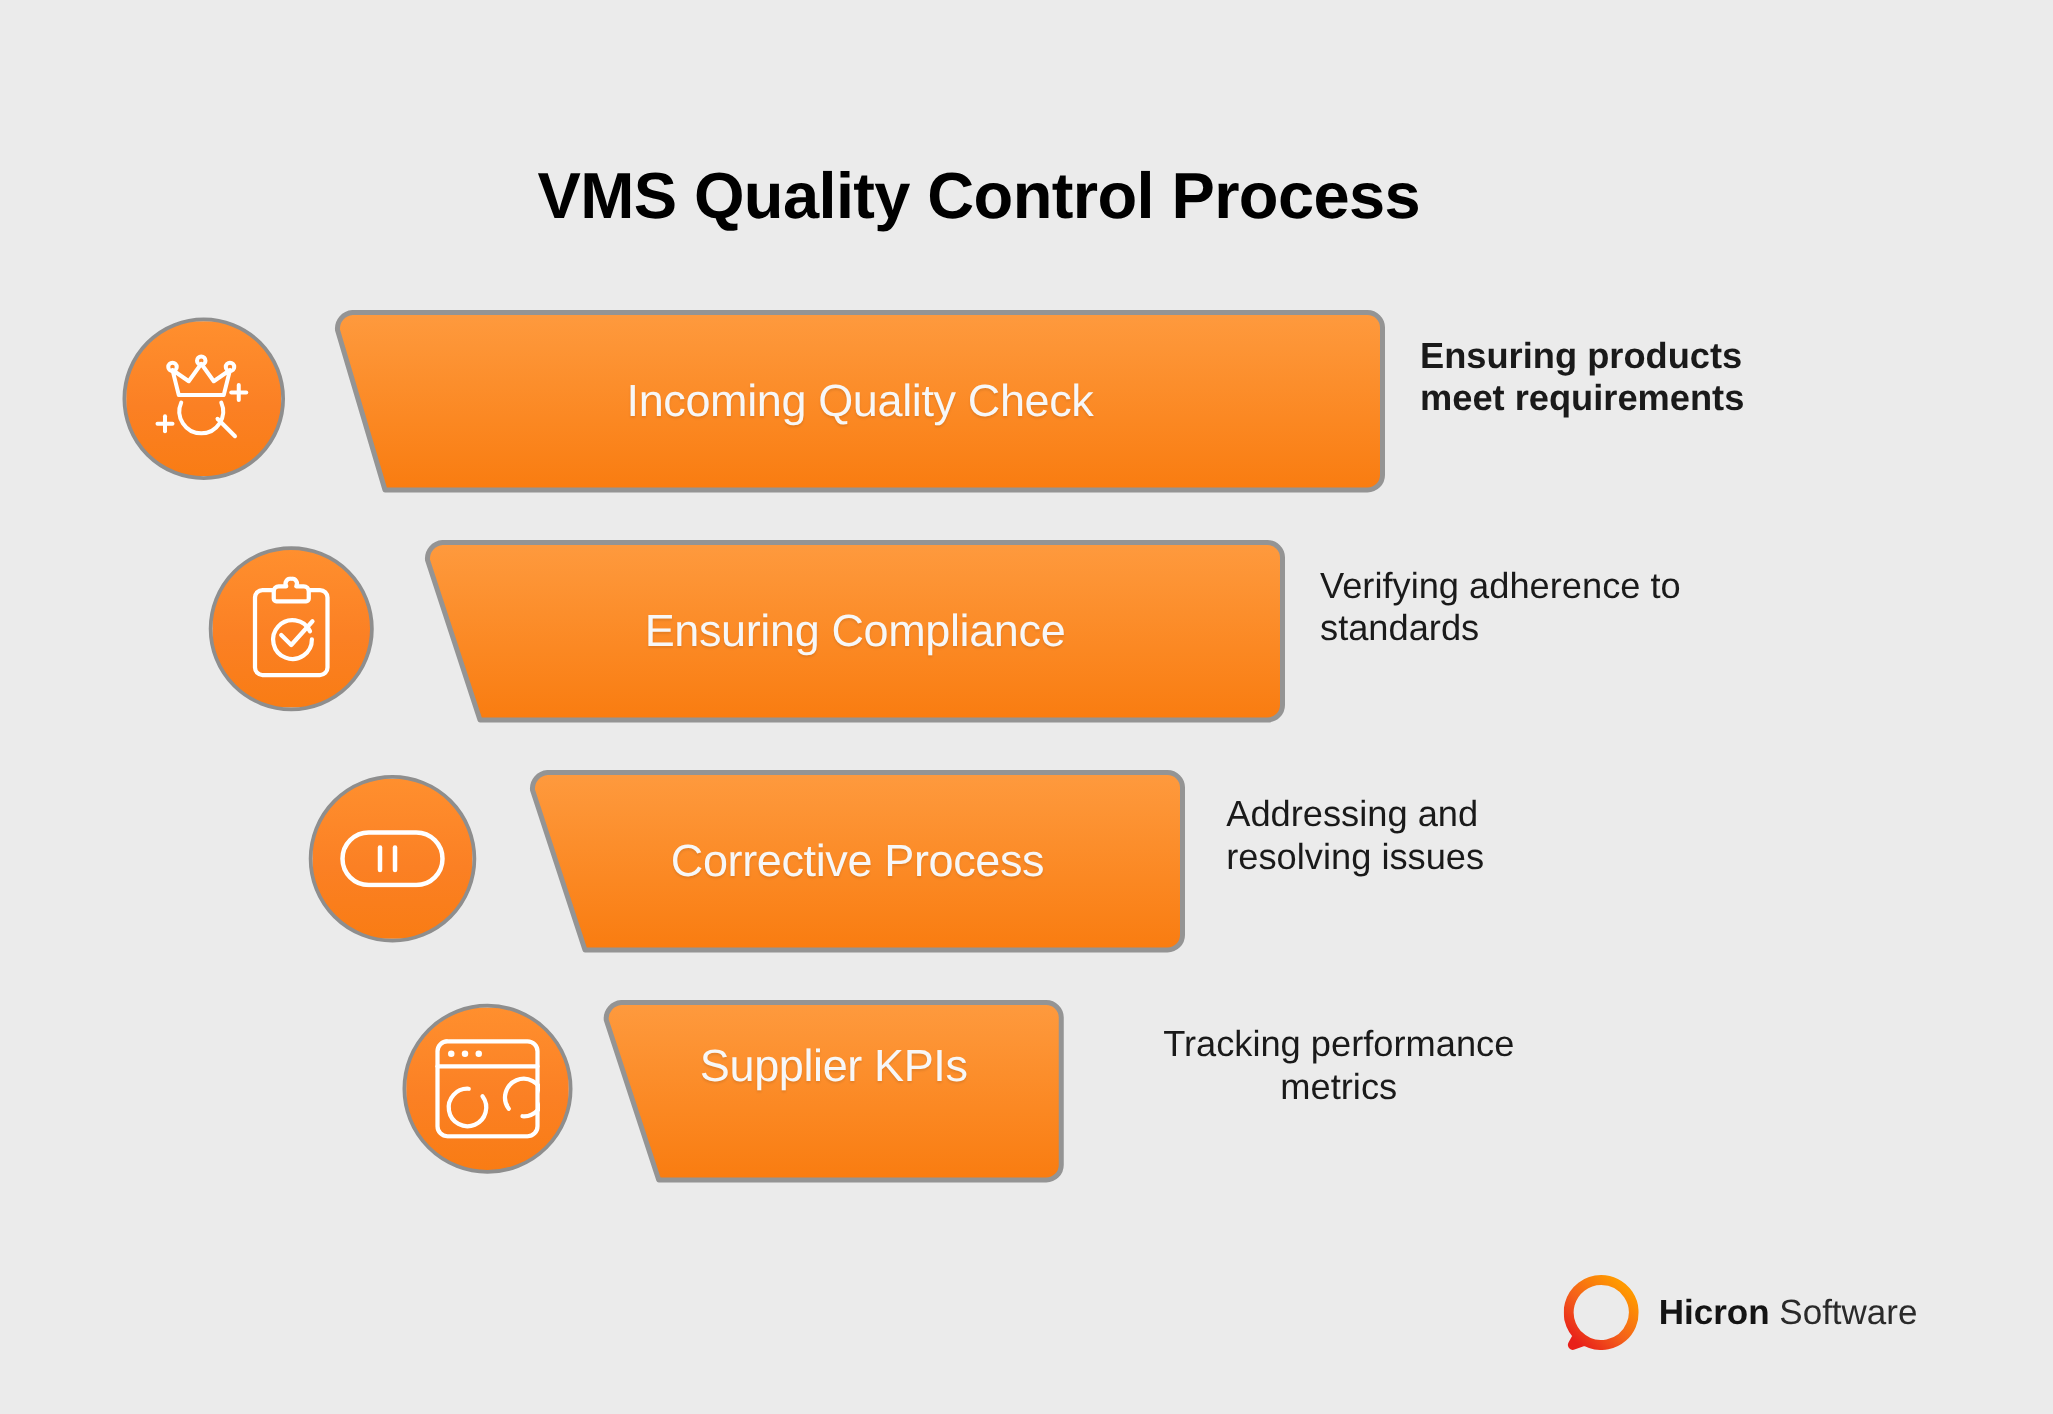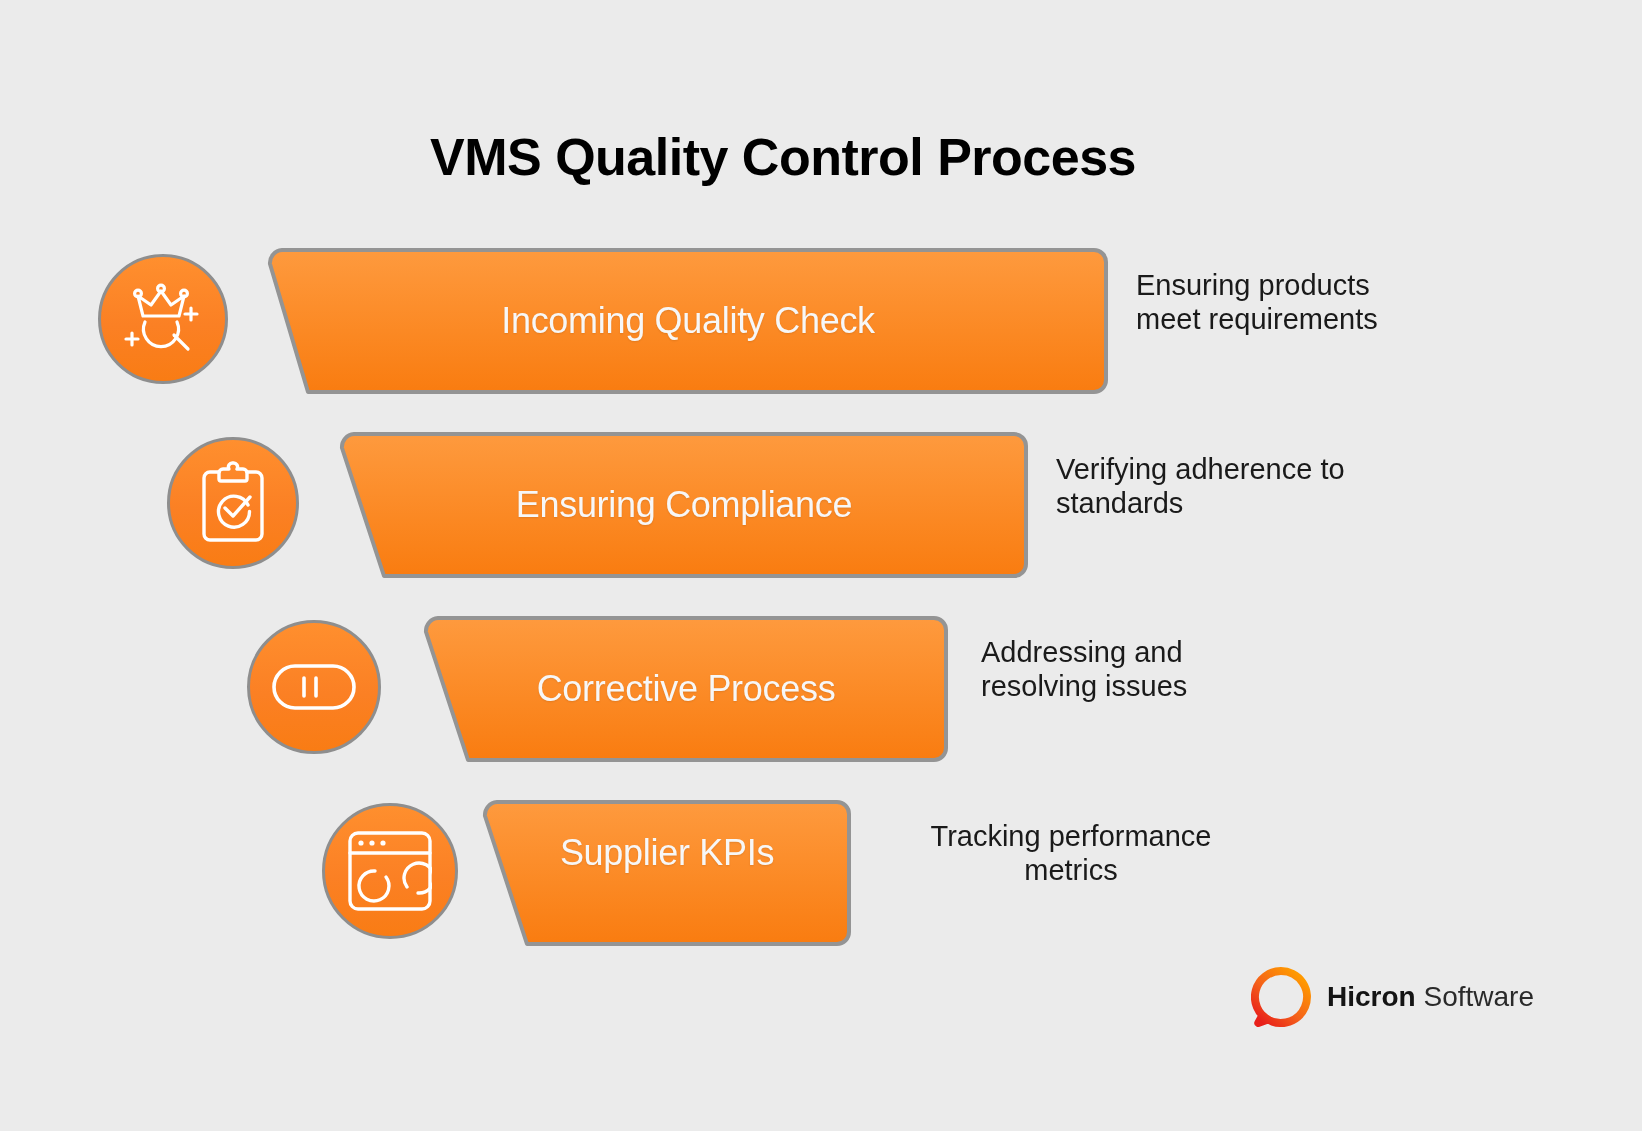--- a/index.html
+++ b/index.html
@@ -57,21 +57,21 @@
   
   .desc {
     position:absolute;
     font-size:29px;
     line-height:1.18;
     color:#1a1a1a;
     white-space:pre-line;
   }
 
   
-  #logo { position:absolute; left:1251px; top:967px; display:flex; align-items:center; gap:16px; }
+  #logo { position:absolute; left:1251px; top:1020px; display:flex; align-items:center; gap:16px; }
   #logo .ring { width:60px; height:60px; }
   #logo .logo-text { font-size:28px; color:#141414; white-space:nowrap; }
   #logo .logo-text .b { font-weight:bold; }
   #logo .logo-text .l { font-weight:400; color:#2a2a2a; }
 </style>
 </head>
 <body>
 
 <div id="page-title">
   <span class="inner">VMS Quality Control Process</span>
@@ -103,21 +103,21 @@
       <svg width="840" height="146" viewBox="0 0 840 146" preserveAspectRatio="none">
         <linearGradient id="g1" x1="0" y1="0" x2="0" y2="1">
           <stop offset="0" stop-color="#FE9A3E"></stop>
           <stop offset="1" stop-color="#F97C10"></stop>
         </linearGradient>
         <path d="M14 2 h812 a12 12 0 0 1 12 12 v118 a12 12 0 0 1 -12 12 h-786 L2 16 a13 13 0 0 1 12 -14 z" fill="url(#g1)" stroke="#949494" stroke-width="4" stroke-linejoin="round"></path>
       </svg>
       <div class="bar-label">Incoming Quality Check</div>
     </div>
 
-    <div class="desc" style="left:1136px; top:268px; width:330px;">Ensuring products
+    <div class="desc" style="left:1136px; top:268px; width:330px;font-weight:bold;">Ensuring products
 meet requirements</div>
   </div>
 
   <div class="step">
 
     <div class="icon-badge" style="left:167px; top:437px; width:132px; height:132px;">
       <svg width="80" height="84" viewBox="0 0 80 84" fill="none" stroke="#ffffff" stroke-width="3.4" stroke-linecap="round" stroke-linejoin="round">
 
         <path d="M26 11 H17 a6 6 0 0 0 -6 6 V73 a6 6 0 0 0 6 6 H63 a6 6 0 0 0 6 -6 V17 a6 6 0 0 0 -6 -6 H54"></path>
 

